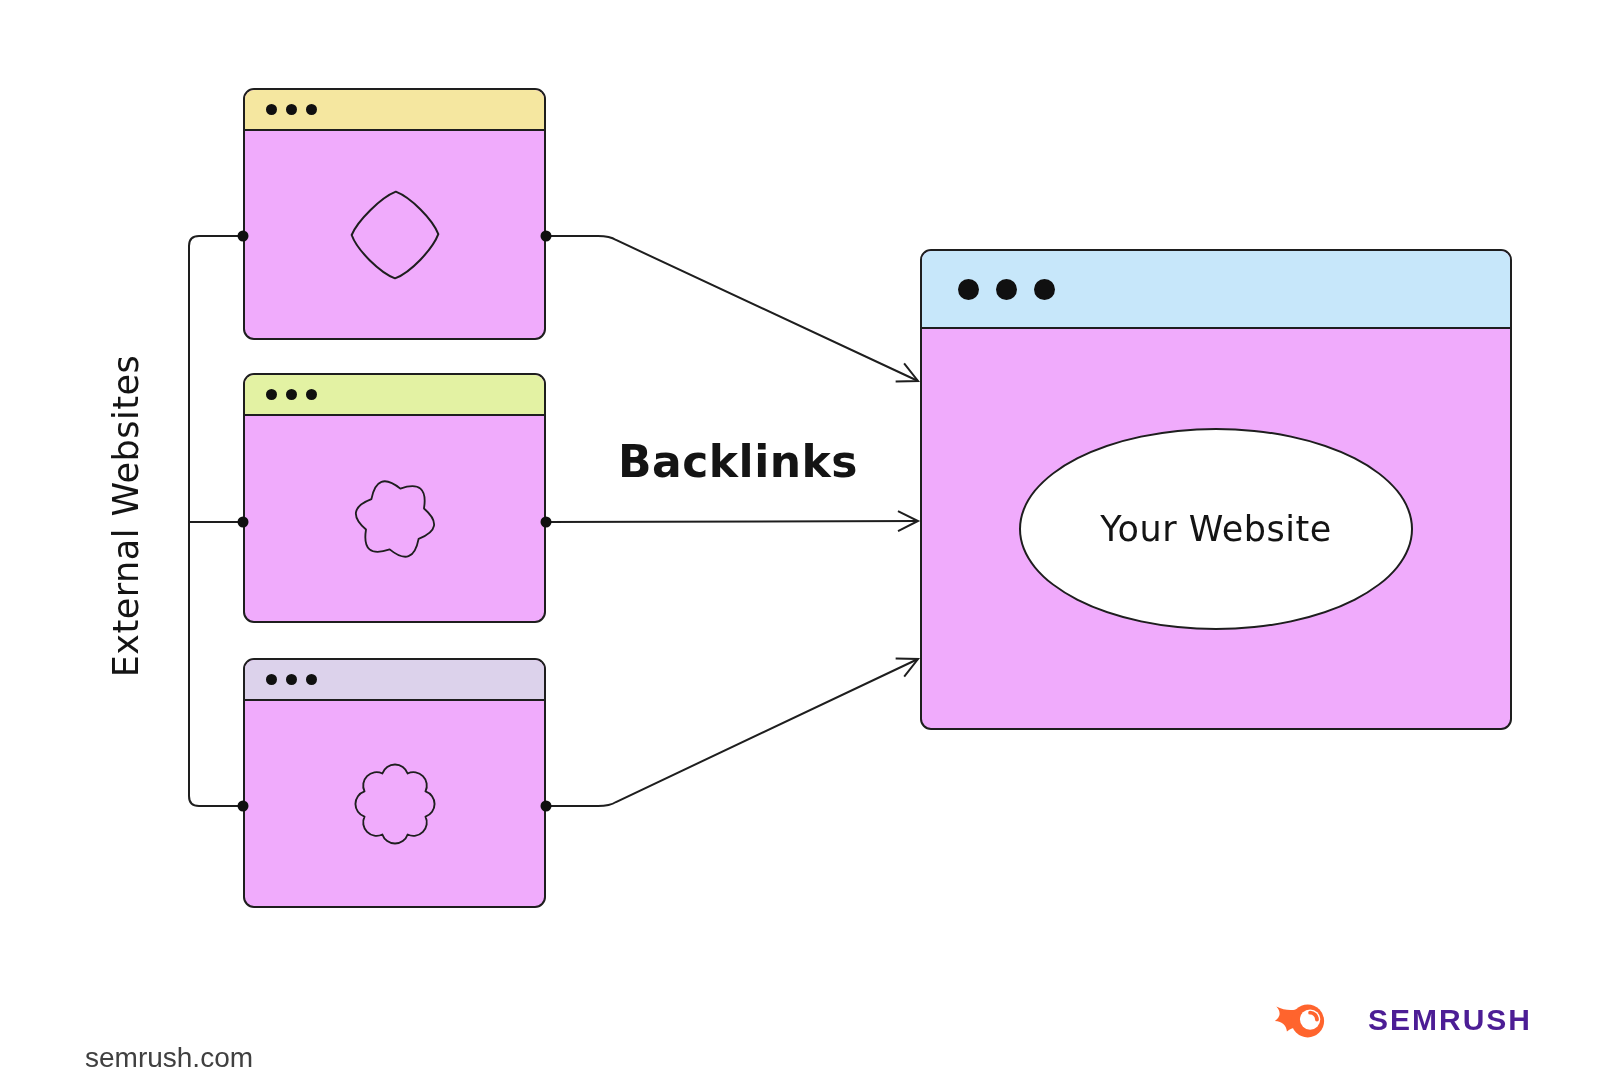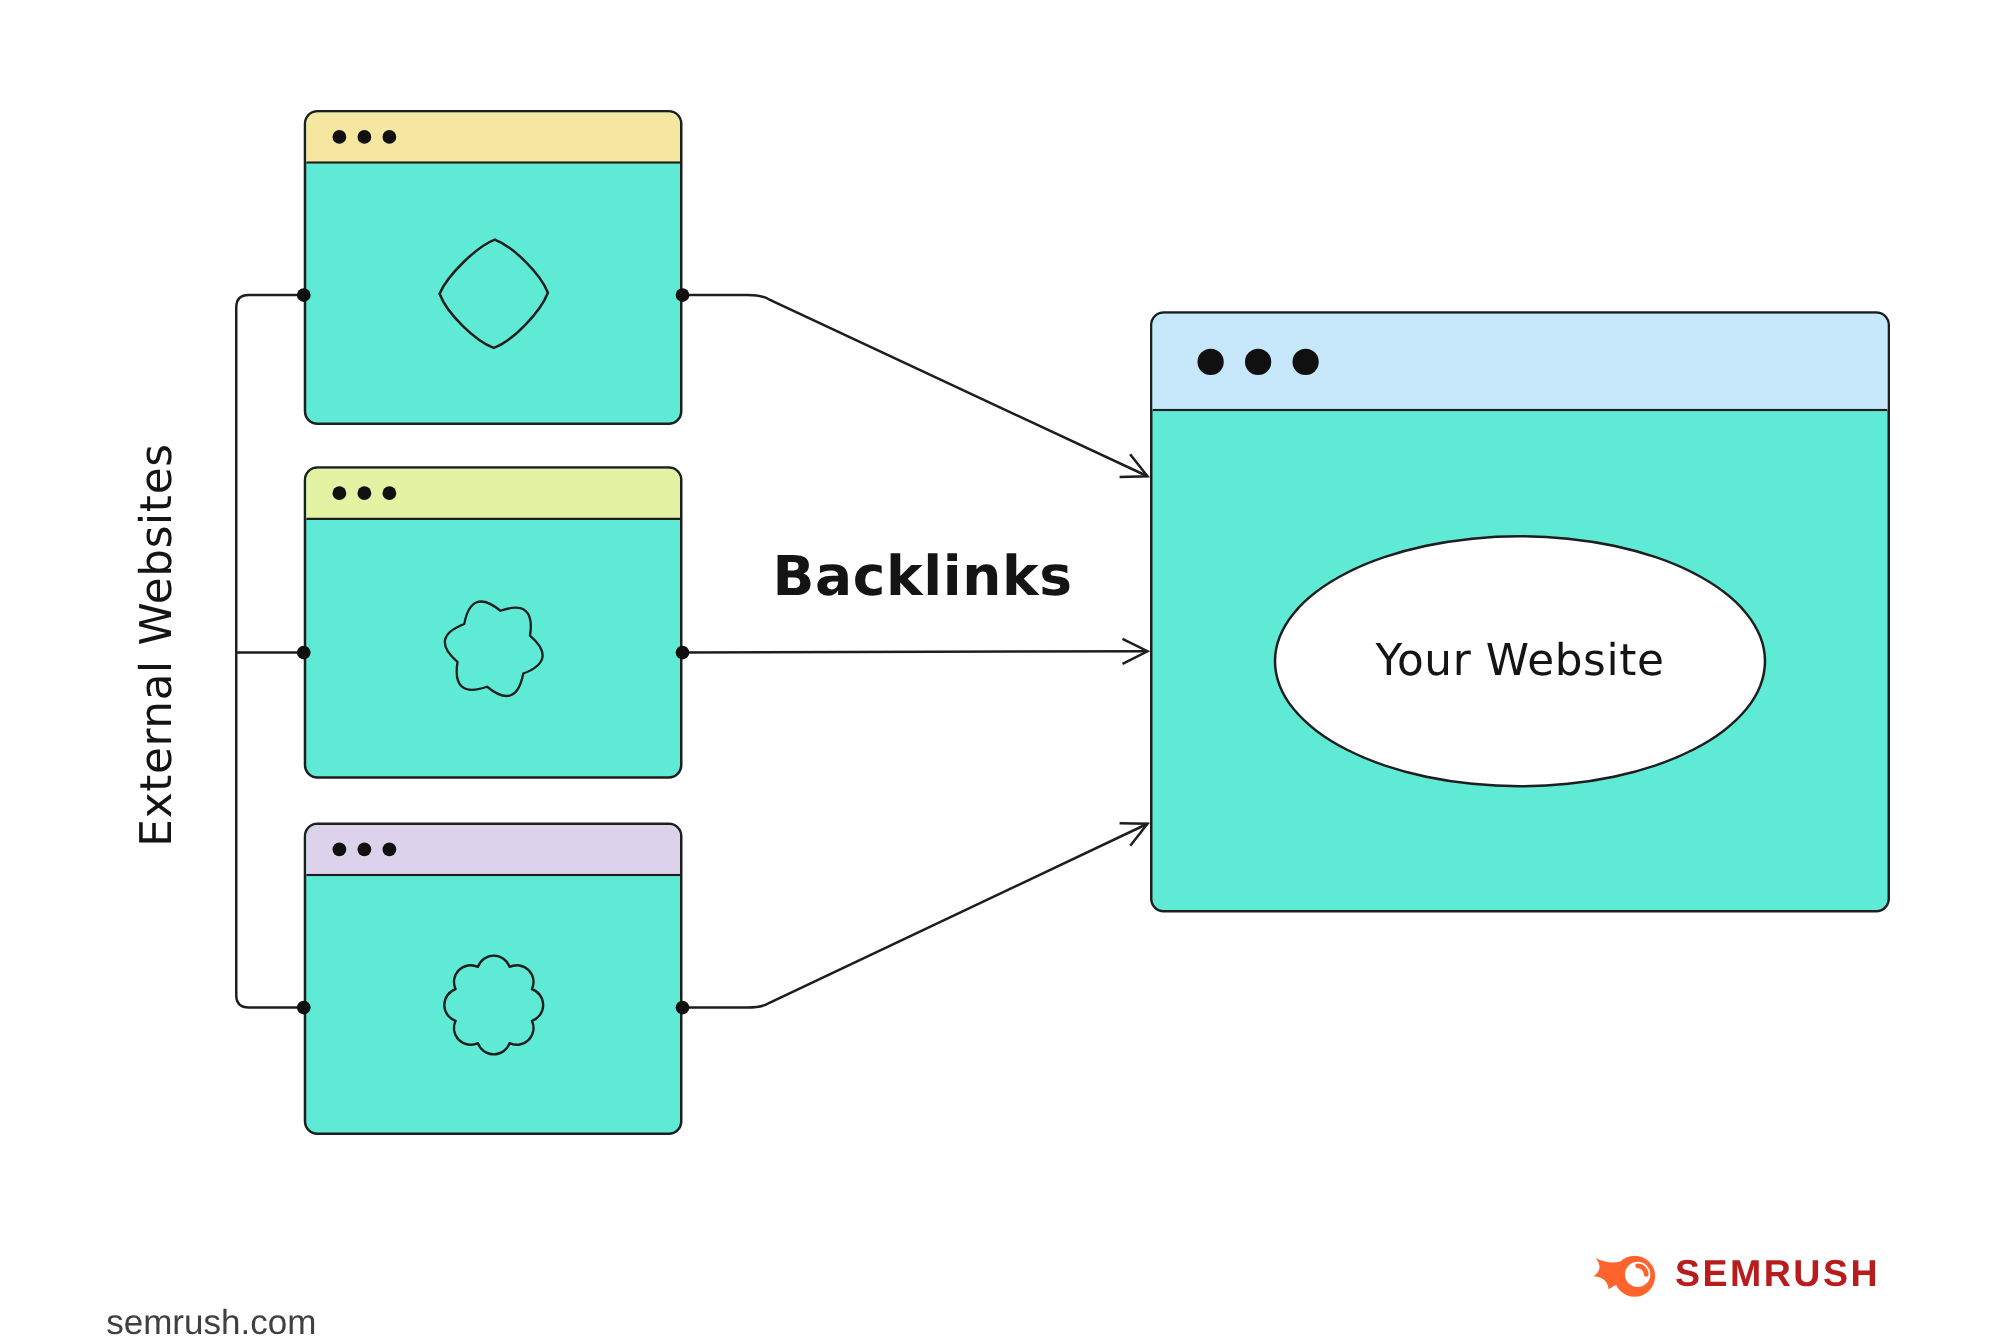--- a/index.html
+++ b/index.html
@@ -8,21 +8,21 @@
     overflow:hidden; font-family:"DejaVu Sans", sans-serif; color:#141414;
   }
 
   
   .connector-svg { position:absolute; left:0; top:0; width:1600px; height:1070px; z-index:5; pointer-events:none; }
   .cline { fill:none; stroke:#1e1e1e; stroke-width:2; }
   .cdot-svg { fill:#101010; stroke:none; }
 
   
   .win {
-    position:absolute; background:#5eead4; border:2px solid #1e1e1e;
+    position:absolute; background:#f0abfc; border:2px solid #1e1e1e;
     border-radius:11px; box-sizing:border-box; display:flex; flex-direction:column; z-index:2;
   }
   .win-header {
     flex:0 0 41px; height:41px; border-bottom:2px solid #1e1e1e;
     border-radius:9px 9px 0 0; display:flex; align-items:center;
     padding:0 0 0 21px; gap:9px; box-sizing:border-box;
   }
   .ctl-dot { width:11px; height:11px; border-radius:50%; background:#101010; flex:0 0 auto; }
   .win-body { flex:1 1 auto; display:flex; align-items:center; justify-content:center; position:relative; }
   .blob { stroke:#1e1e1e; stroke-width:2.4; fill:none; stroke-linejoin:round; }
@@ -53,21 +53,21 @@
   }
 
   
   .site-url {
     position:absolute; left:85px; top:1042px;
     font-family:Liberation Sans, sans-serif; font-size:28px; color:#404040;
   }
   .brand { position:absolute; left:1271px; top:998px; display:flex; align-items:center; gap:13px; }
   .brand-text {
     font-family:"Liberation Sans", sans-serif; font-weight:bold; font-size:30px;
-    letter-spacing:2px; color:#b91c1c;
+    letter-spacing:2px; color:#4c1d95;margin-left:28px;
   }
 </style>
 </head>
 <body>
 
 <div class="canvas">
 
   <svg class="connector-svg">
     <defs>
       <marker id="arrowhead" markerUnits="userSpaceOnUse" markerWidth="30" markerHeight="30" viewBox="0 0 30 30" refX="25" refY="15" orient="auto">

